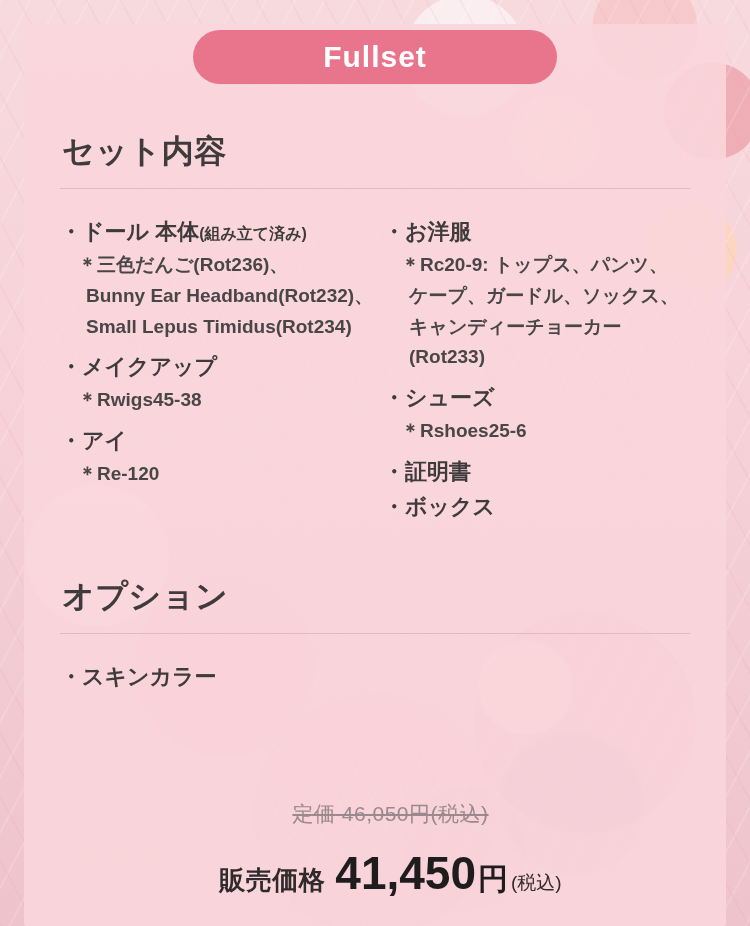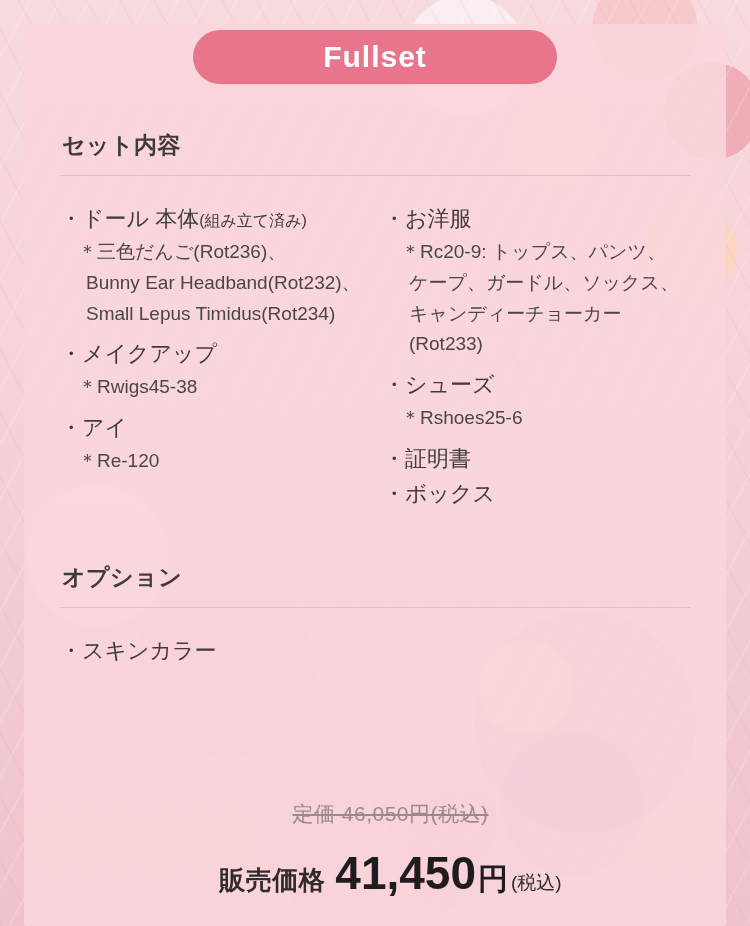--- a/index.html
+++ b/index.html
@@ -87,38 +87,38 @@
   }
 
   
   .content {
     position: absolute;
     left: 60px; top: 130px;
     width: 630px;
   }
 
   .section-head {
-    font-size: 23px;
+    font-size: 32px;
     font-weight: bold;
     color: #3f3b3c;
     letter-spacing: .5px;
     margin: 0 0 14px 2px;
   }
   .rule {
     height: 1px;
     background: #e5b9c2;
     width: 630px;
     margin-bottom: 26px;
   }
 
   .cols {
     display: flex;
     gap: 0;
   }
-  .col { width: 50%; }
+  .col { width: 50%; font-weight: bold; }
   .col.right { padding-left: 8px; }
 
   .item {
     font-size: 22px;
     color: #3f3b3c;
     line-height: 1.5;
     margin-bottom: 2px;
     white-space: nowrap;
   }
   .item .small {

